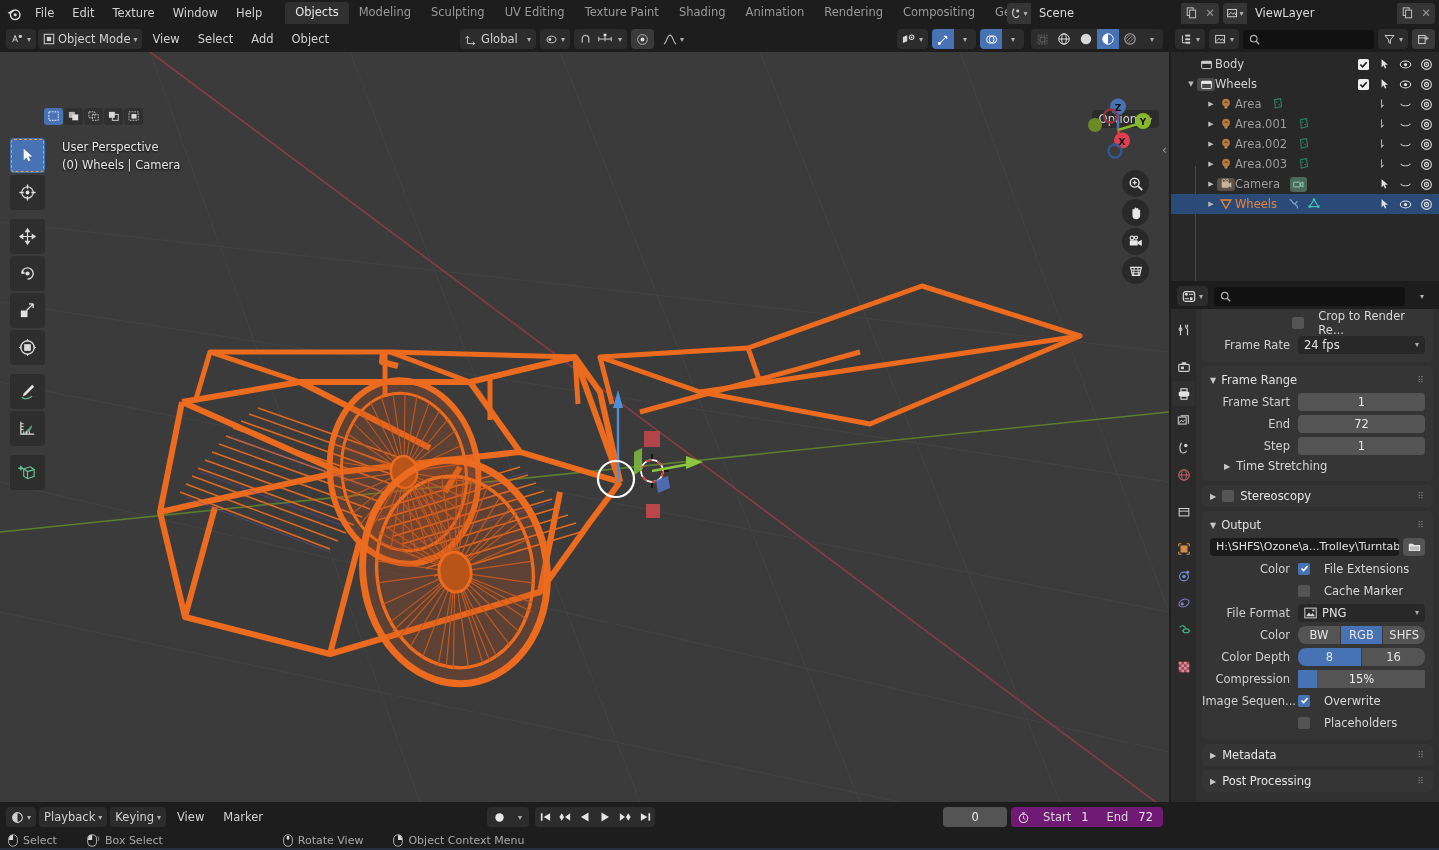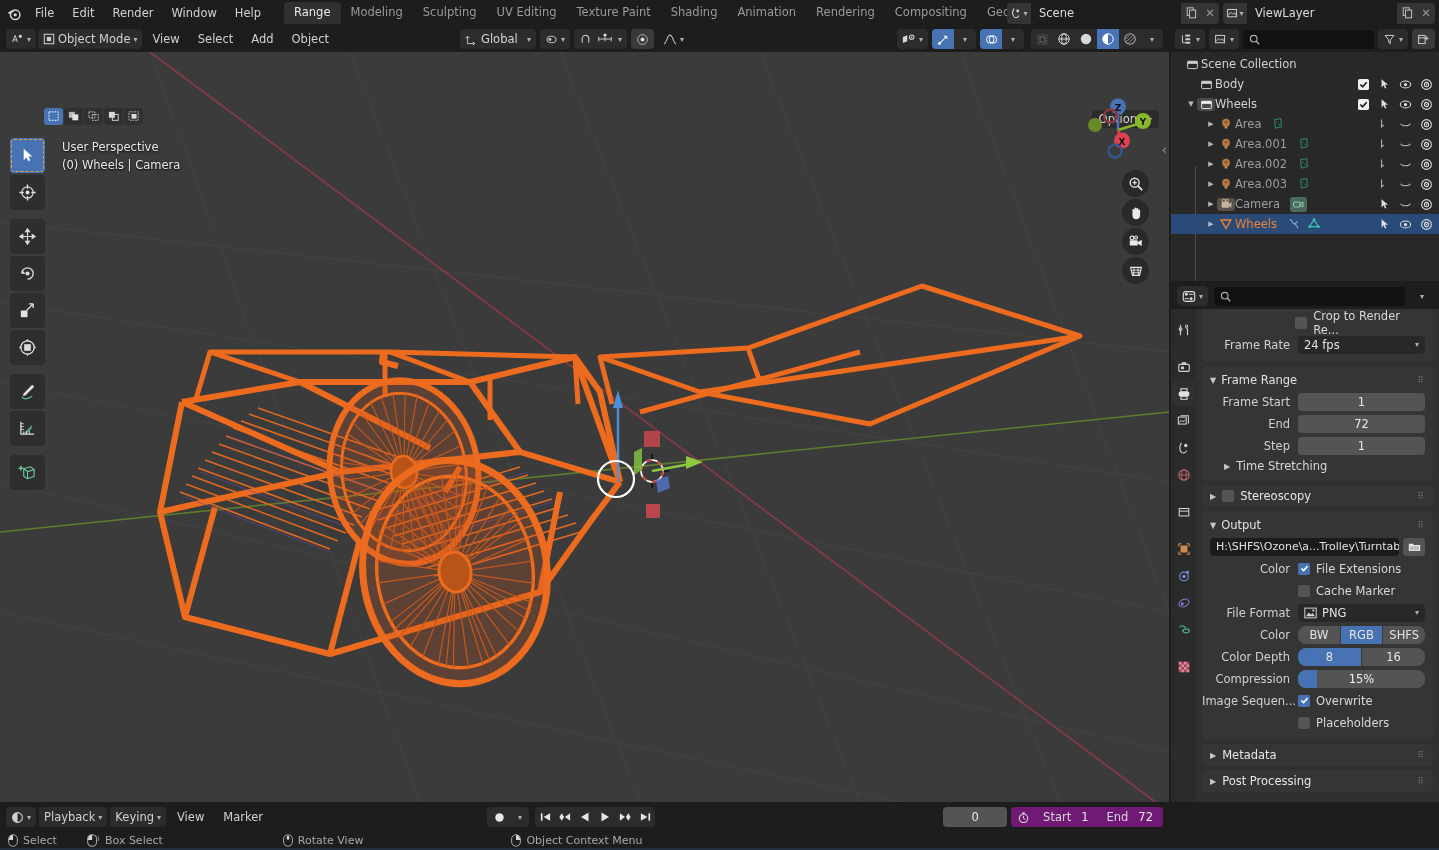--- a/index.html
+++ b/index.html
@@ -84,26 +84,26 @@
   .ptitle { height:20px; display:flex; align-items:center; gap:5px; padding:0 8px; font-size:11.5px; color:#e0e0e0;}
   .ptitle .dots { margin-left:auto; color:#7a7a7a; font-size:9px; letter-spacing:1px;}
   .prow { height:21px; display:flex; align-items:center; margin:1px 8px 1px 0; font-size:11.5px;}
   .plabel { width:96px; text-align:right; padding-right:8px; color:#d0d0d0; font-size:11.5px; white-space:nowrap;}
   .pfield { flex:1; height:18px; background:#545454; border-radius:4px; display:flex; align-items:center; justify-content:center; color:#e8e8e8; font-size:11.5px;}
   .pdrop { flex:1; height:18px; background:#282828; border-radius:4px; display:flex; align-items:center; padding:0 6px; gap:5px; color:#e2e2e2;}
   .pdrop .cc { margin-left:auto; font-size:8px; color:#aeaeae;}
   .ptxt { flex:1; height:18px; background:#1b1b1b; border-radius:4px; display:flex; align-items:center; padding:0 6px; color:#e0e0e0; font-size:11px; overflow:hidden; white-space:nowrap;}
   .chk { width:12px; height:12px; border-radius:2px; background:#545454; display:inline-flex; align-items:center; justify-content:center; flex:0 0 auto;}
   .chk.on { background:#4772b3; }
-  .chkrow { display:flex; align-items:center; gap:6px; color:#d8d8d8; font-size:11.5px;}
+  .chkrow { display:flex; align-items:center; gap:14px; color:#d8d8d8; font-size:11.5px;}
   .pseg { flex:1; height:18px; display:flex; border-radius:8px; overflow:hidden;}
   .pseg > div { flex:1; display:flex; align-items:center; justify-content:center; background:#545454; color:#e4e4e4; font-size:11.5px; border-right:1px solid #3a3a3a;}
   .pseg > div:last-child { border-right:none; }
   .pseg > div.on { background:#4772b3; }
-  .slider { flex:1; height:18px; background:#545454; border-radius:8px; position:relative; overflow:hidden; display:flex; align-items:center; justify-content:center;}
+  .slider { flex:1; height:18px; background:#545454; border-radius:1px; position:relative; overflow:hidden; display:flex; align-items:center; justify-content:center;}
   .slider .fill { position:absolute; left:0; top:0; bottom:0; background:#4772b3; }
   .slider span { position:relative; z-index:2; font-size:11.5px; color:#eee;}
   .sub { display:flex; align-items:center; gap:6px; padding:2px 8px 2px 22px; font-size:11.5px; color:#d8d8d8;}
   .folderbtn { width:22px; height:18px; background:#545454; border-radius:4px; display:flex; align-items:center; justify-content:center; margin-left:4px;}
   .collapsed { background:#353535; border-radius:5px; margin:4px 6px; height:22px; display:flex; align-items:center; gap:6px; padding:0 8px; font-size:11.5px;}
   .collapsed .dots { margin-left:auto; color:#7a7a7a; font-size:9px; letter-spacing:1px;}
 
   
   .timeline { position:absolute; left:0; top:804px; width:1169px; height:26px; background:#1d1d1d;
      display:flex; align-items:center; gap:3px; padding-left:6px;}
@@ -132,26 +132,26 @@
   <div class="topbar">
     <div class="blender-logo">
       <svg width="17" height="17" viewBox="0 0 20 20">
           <circle cx="12" cy="11.5" r="5.6" fill="none" stroke="#d8d8d8" stroke-width="1.7"></circle>
           <circle cx="12" cy="11.5" r="1.9" fill="#d8d8d8"></circle>
           <path d="M3 9 L9.5 5.5 L10.8 7.4 L5.4 10.5 Z" fill="#d8d8d8"></path>
         </svg>
     </div>
     <div class="menu-item">File</div>
     <div class="menu-item">Edit</div>
-    <div class="menu-item">Render</div>
+    <div class="menu-item">Texture</div>
     <div class="menu-item">Window</div>
     <div class="menu-item">Help</div>
 
     <div class="wstabs">
-      <div class="wstab active">Range</div>
+      <div class="wstab active">Objects</div>
       <div class="wstab">Modeling</div>
       <div class="wstab">Sculpting</div>
       <div class="wstab">UV Editing</div>
       <div class="wstab">Texture Paint</div>
       <div class="wstab">Shading</div>
       <div class="wstab">Animation</div>
       <div class="wstab">Rendering</div>
       <div class="wstab">Compositing</div>
       <div class="wstab">Geometry Nodes</div>
       <div class="wstab">Scripting</div>
@@ -701,30 +701,20 @@
             <rect x="2" y="3" width="8" height="10" fill="none" stroke="#d0d0d0" stroke-width="1.2"></rect>
             <path d="M2 6 H10" stroke="#d0d0d0" stroke-width="1.2"></path>
             <path d="M12 4 V9 M9.5 6.5 H14.5" stroke="#d0d0d0" stroke-width="1.2"></path>
           </svg>
       </div>
     </div>
 
     <div class="ol-body">
       <div class="ol-treeline"></div>
 
-      <div class="olrow">
-        <div class="tri"></div>
-        <div class="oicon">
-          <svg width="13" height="13" viewBox="0 0 16 16">
-              <rect x="2" y="4" width="12" height="9" rx="1" fill="none" stroke="#cfcfcf" stroke-width="1.2"></rect>
-              <rect x="2" y="4" width="12" height="3.2" fill="#cfcfcf"></rect>
-            </svg>
-        </div>
-        <div class="olabel">Scene Collection</div>
-      </div>
 
       <div class="olrow" style="padding-left:14px;">
         <div class="tri"></div>
         <div class="oicon">
           <svg width="13" height="13" viewBox="0 0 16 16">
               <rect x="2" y="4" width="12" height="9" rx="1" fill="none" stroke="#cfcfcf" stroke-width="1.2"></rect>
               <rect x="2" y="4" width="12" height="3.2" fill="#cfcfcf"></rect>
             </svg>
         </div>
         <div class="olabel">Body</div>
@@ -1411,21 +1401,21 @@
     </div>
     <div class="sgrp" style="margin-left:90px;">
       <span>
         <svg width="10" height="13" viewBox="0 0 11 14">
             <rect x="0.7" y="0.7" width="9.6" height="12.6" rx="4.6" fill="none" stroke="#a8a8a8" stroke-width="1.1"></rect>
             <rect x="4.1" y="1.8" width="2.8" height="4.5" rx="1.4" fill="#d8d8d8"></rect>
           </svg>
       </span>
       <span>Rotate View</span>
     </div>
-    <div class="sgrp" style="margin-left:118px;justify-content:center;">
+    <div class="sgrp" style="justify-content:center;">
       <span>
         <svg width="10" height="13" viewBox="0 0 11 14">
             <rect x="0.7" y="0.7" width="9.6" height="12.6" rx="4.6" fill="none" stroke="#a8a8a8" stroke-width="1.1"></rect>
             <path d="M10 6.5 a4.5 5.8 0 0 0 -4.5 -5.8 V6.5 Z" fill="#d8d8d8"></path>
           </svg>
       </span>
       <span>Object Context Menu</span>
     </div>
   </div>
 

